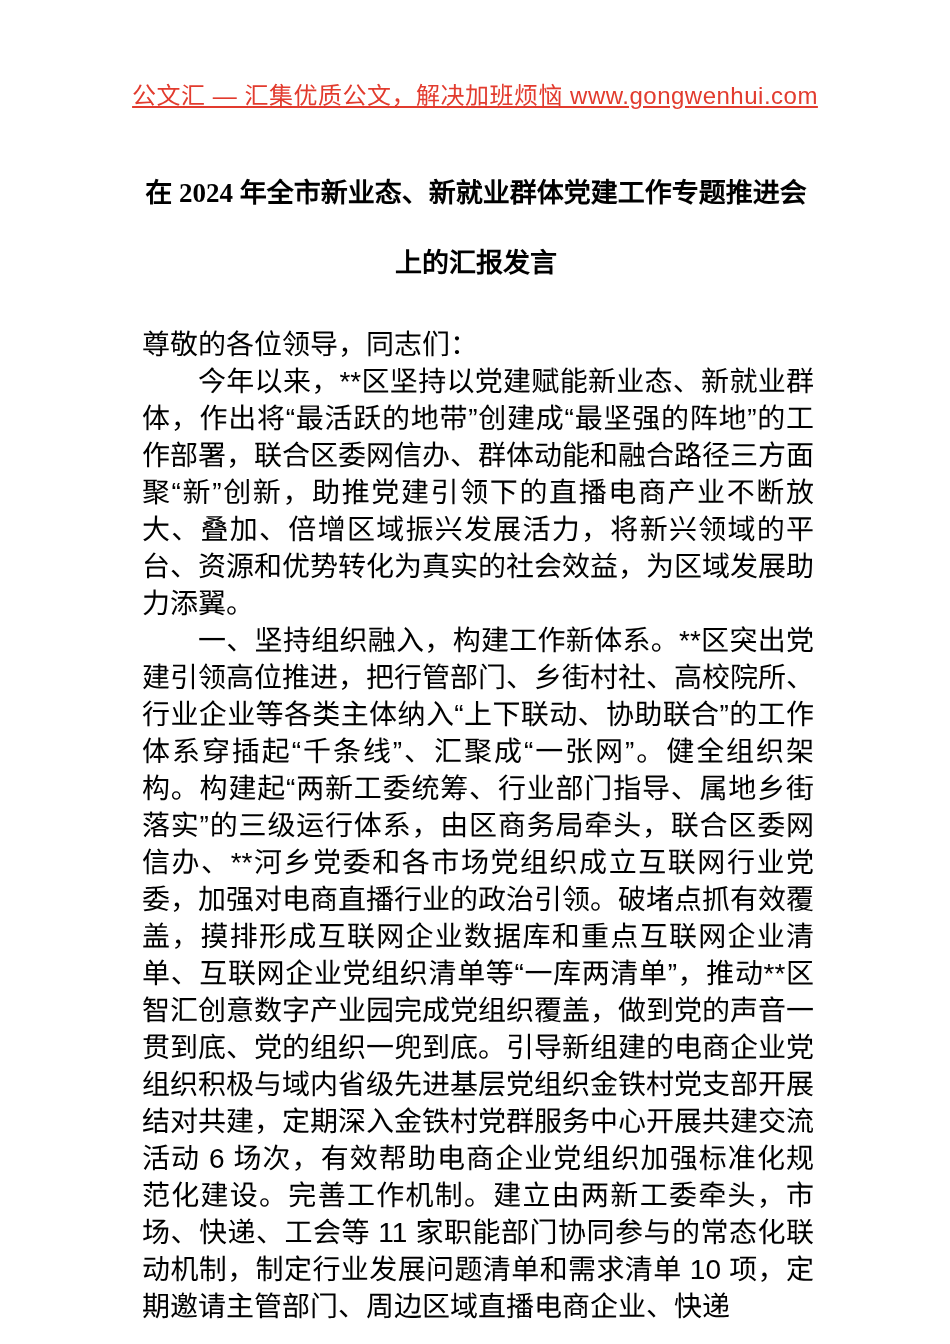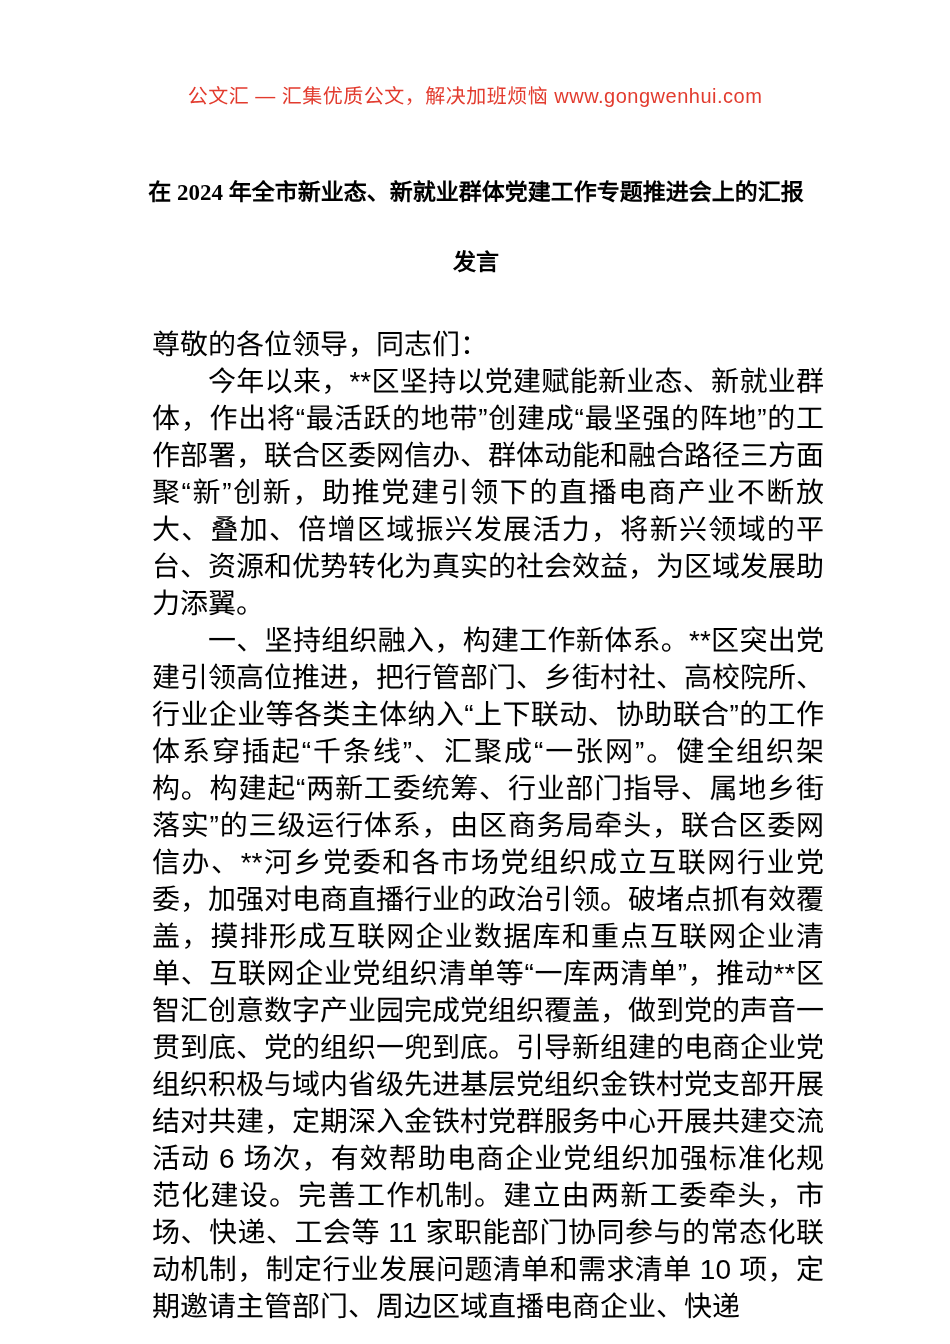--- a/index.html
+++ b/index.html
@@ -16,51 +16,51 @@
     overflow: hidden;
     font-family: "Liberation Sans", "DejaVu Sans", sans-serif;
     color: #000000;
   }
   .site-banner {
     position: absolute;
     top: 84px;
     left: 0;
     right: 0;
     text-align: center;
-    font-size: 20px;
+    font-size: 24px;
     line-height: 24px;
     color: #e23b2e;
     font-family: "Liberation Sans", "DejaVu Sans", sans-serif;
     letter-spacing: 0.5px;
+    text-decoration: underline;
   }
   .doc-title {
     position: absolute;
     top: 158px;
     left: 140px;
     width: 672px;
     margin: 0;
     text-align: center;
     font-family: "Liberation Serif", "DejaVu Serif", serif;
-    font-size: 23px;
+    font-size: 27px;
     font-weight: 600;
     line-height: 70px;
     color: #000000;
     text-align-last: center;
   }
   .doc-body {
     position: absolute;
     top: 326px;
     left: 142px;
     width: 672px;
     font-size: 28px;
     line-height: 37px;
     text-align: justify;
     color: #000000;
     font-family: "Liberation Sans", "DejaVu Sans", sans-serif;
-    margin-left: 10px;
   }
   .doc-body p {
     margin: 0;
     padding: 0;
   }
   .salutation {
     text-indent: 0;
   }
   .para {
     text-indent: 2em;

